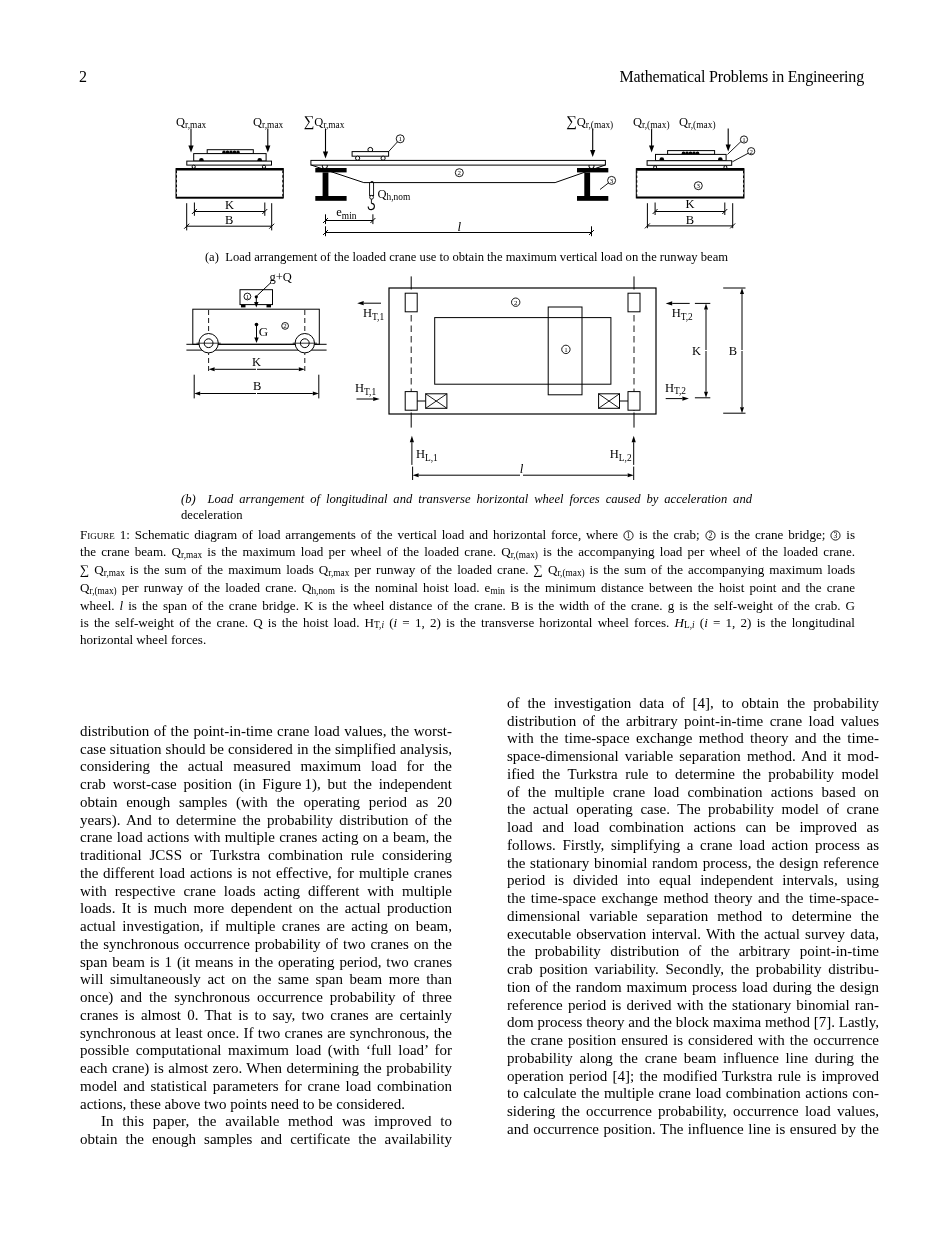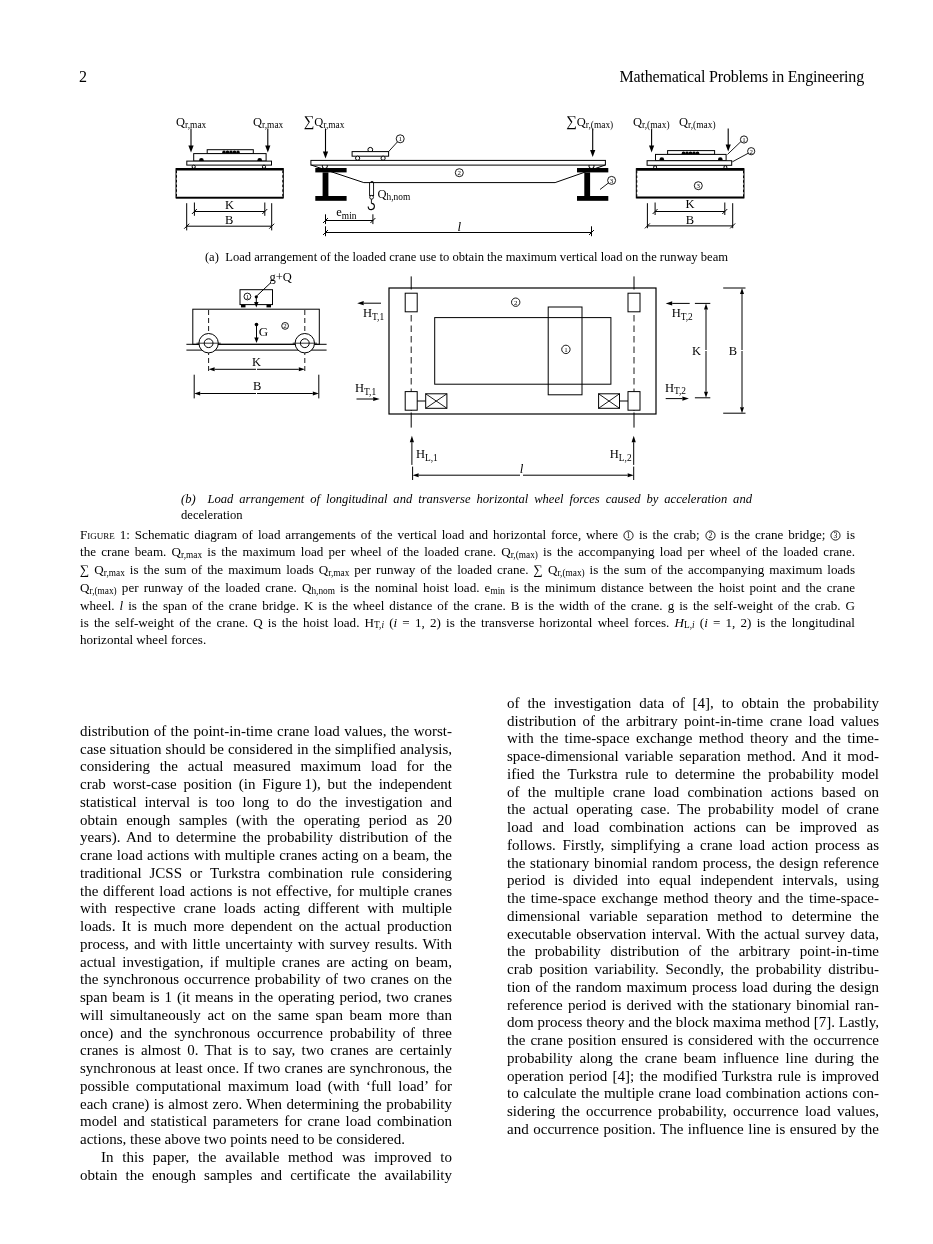--- a/index.html
+++ b/index.html
@@ -285,29 +285,27 @@
 <div class="j">wheel. <i class="v">l</i> is the span of the crane bridge. K is the wheel distance of the crane. B is the width of the crane. g is the self-weight of the crab. G</div>
 <div class="j">is the self-weight of the crane. Q is the hoist load. H<sub class="sb">T,<i>i</i></sub> (<i class="v">i</i> = 1, 2) is the transverse horizontal wheel forces. <i class="v">H</i><sub class="sb">L,<i>i</i></sub> (<i class="v">i</i> = 1, 2) is the longitudinal</div>
 <div>horizontal wheel forces.</div>
 </div>
 
 <div class="abs colL">
 <div class="j">distribution of the point-in-time crane load values, the worst-</div>
 <div class="j">case situation should be considered in the simplified analysis,</div>
 <div class="j">considering the actual measured maximum load for the</div>
 <div class="j">crab worst-case position (in Figure 1), but the independent</div>
-<div class="j">statistical interval is too long to do the investigation and</div>
 <div class="j">obtain enough samples (with the operating period as 20</div>
 <div class="j">years). And to determine the probability distribution of the</div>
 <div class="j">crane load actions with multiple cranes acting on a beam, the</div>
 <div class="j">traditional JCSS or Turkstra combination rule considering</div>
 <div class="j">the different load actions is not effective, for multiple cranes</div>
 <div class="j">with respective crane loads acting different with multiple</div>
 <div class="j">loads. It is much more dependent on the actual production</div>
-<div class="j">process, and with little uncertainty with survey results. With</div>
 <div class="j">actual investigation, if multiple cranes are acting on beam,</div>
 <div class="j">the synchronous occurrence probability of two cranes on the</div>
 <div class="j">span beam is 1 (it means in the operating period, two cranes</div>
 <div class="j">will simultaneously act on the same span beam more than</div>
 <div class="j">once) and the synchronous occurrence probability of three</div>
 <div class="j">cranes is almost 0. That is to say, two cranes are certainly</div>
 <div class="j">synchronous at least once. If two cranes are synchronous, the</div>
 <div class="j">possible computational maximum load (with ‘full load’ for</div>
 <div class="j">each crane) is almost zero. When determining the probability</div>
 <div class="j">model and statistical parameters for crane load combination</div>

